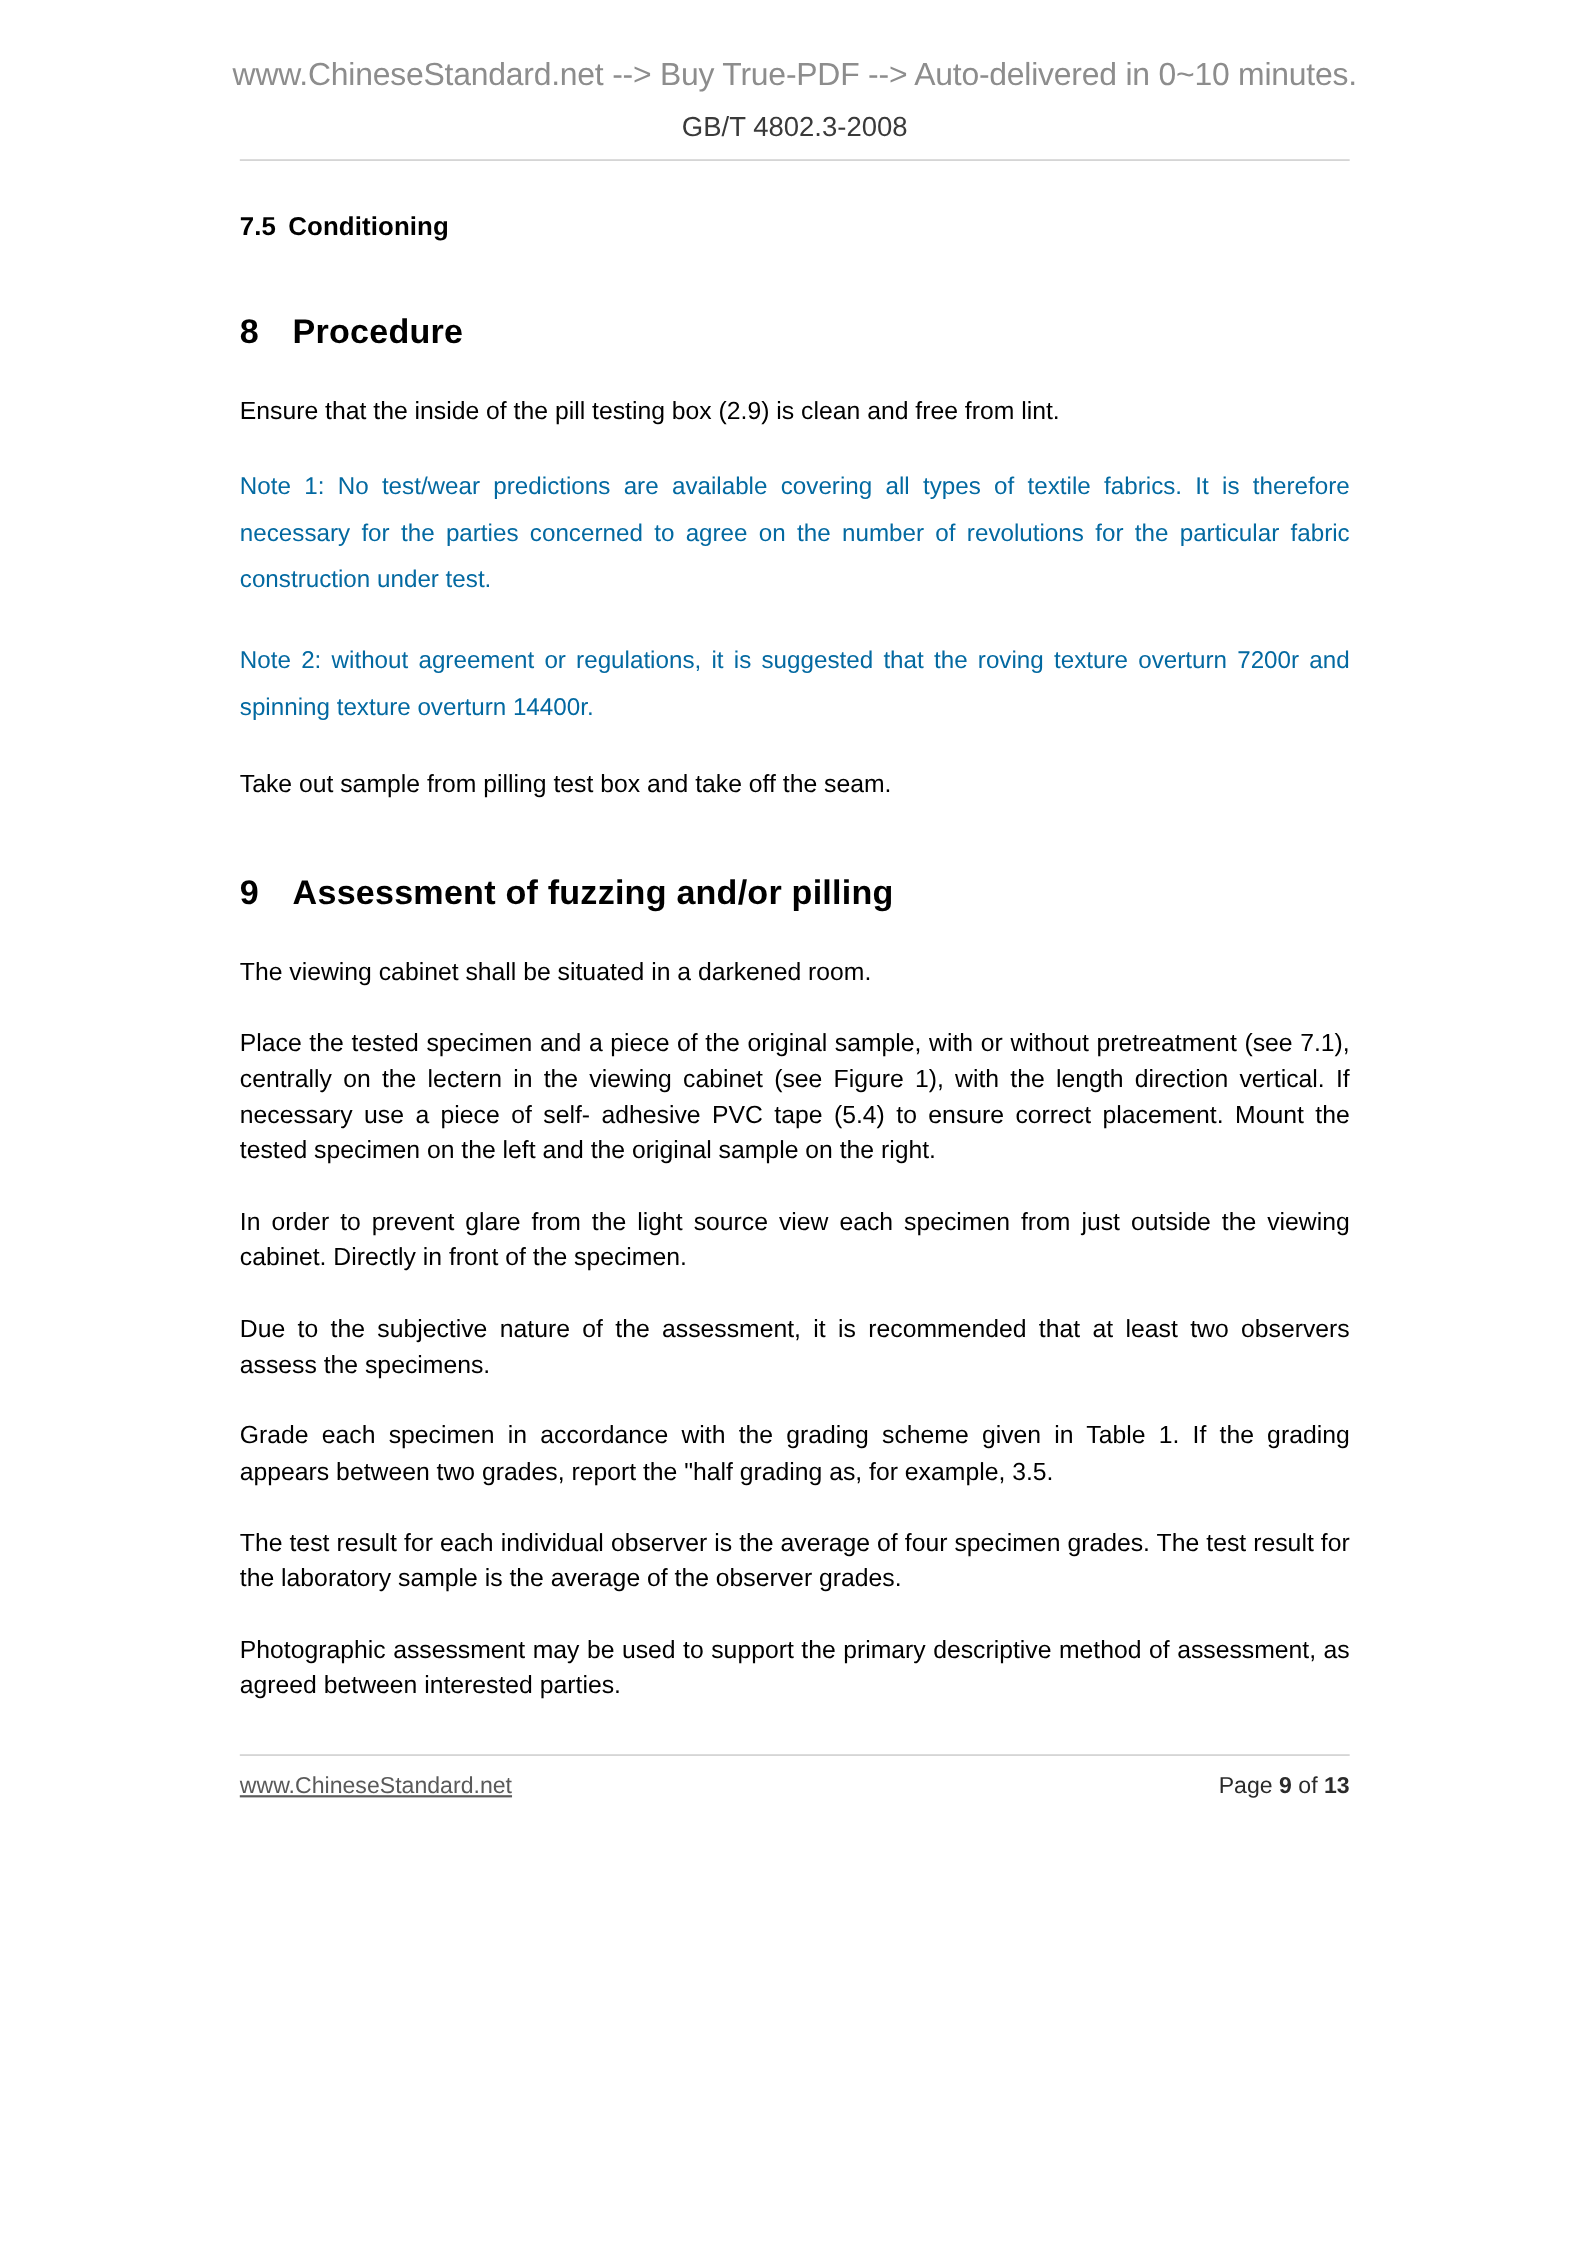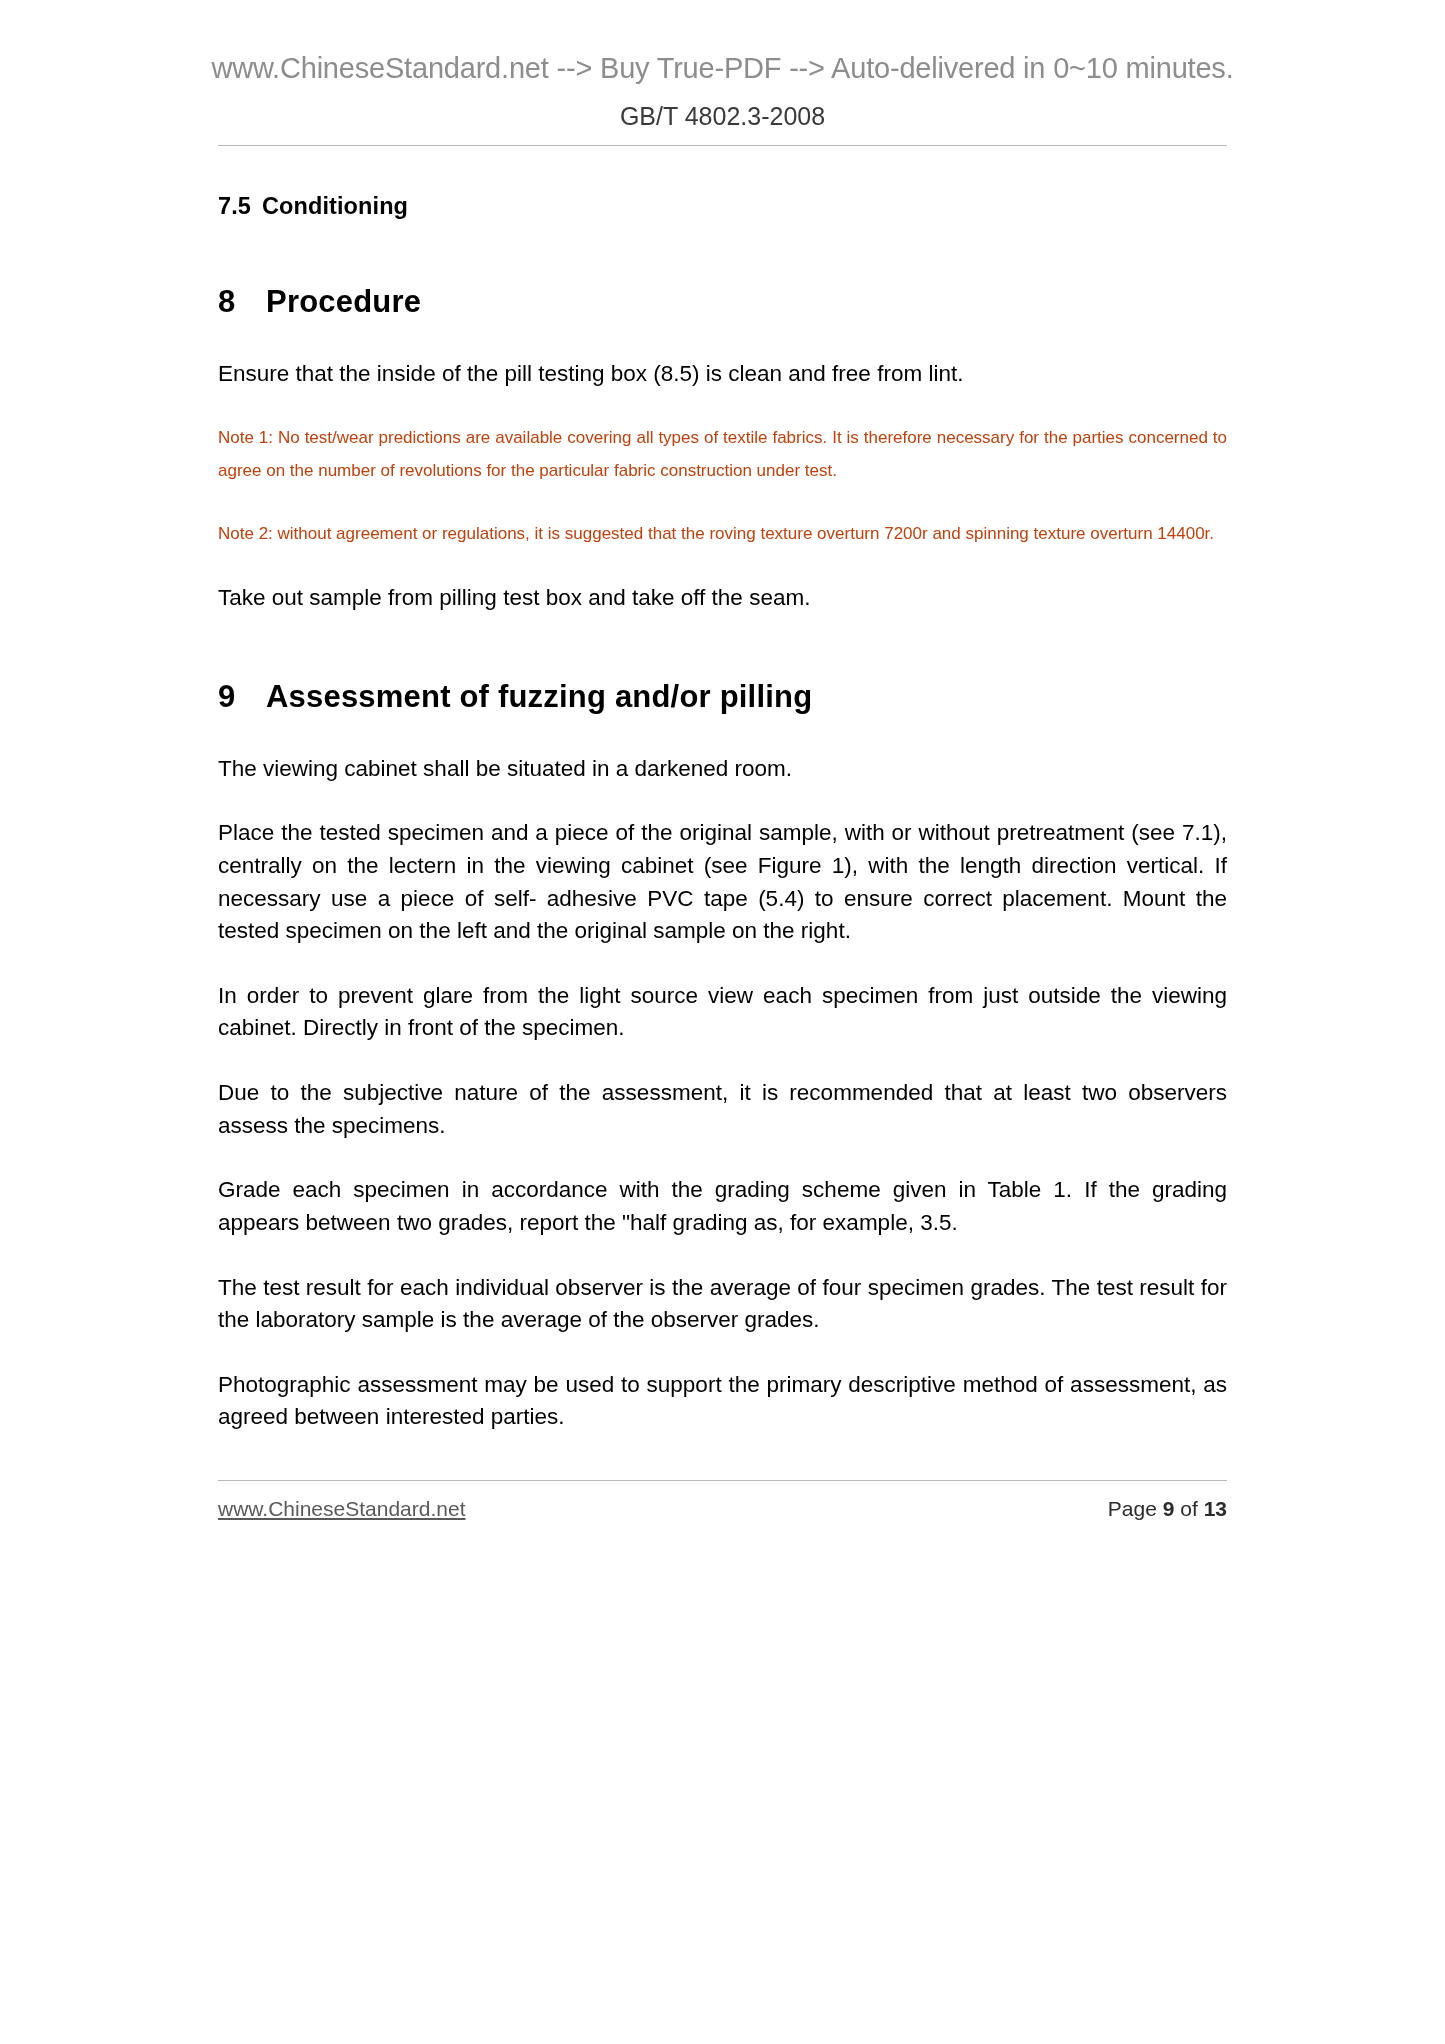--- a/index.html
+++ b/index.html
@@ -68,25 +68,25 @@
     font-size: 22.5px;
     line-height: 1.45;
     margin: 32px 0 0 0;
     text-align: justify;
     text-justify: inter-word;
   }
   p.body.first-after-head {
     margin-top: 38px;
   }
   p.note {
-    font-size: 17px;
+    font-size: 22px;
     line-height: 1.95;
     margin: 30px 0 0 0;
     text-align: justify;
-    color: #c2410c;
+    color: #0369a1;
   }
   .footer-rule {
     border: 0;
     border-top: 1px solid #b9b9b9;
     margin: 46px 218px 0 218px;
   }
   .footer {
     margin: 16px 218px 0 218px;
     display: flex;
     justify-content: space-between;
@@ -119,21 +119,21 @@
 
     <div class="h3">
       <span class="num">7.5</span><span>Conditioning</span>
     </div>
 
 
     <div class="h1">
       <span class="num">8</span><span>Procedure</span>
     </div>
 
-    <p class="body first-after-head">Ensure that the inside of the pill testing box (8.5) is clean and free from lint.</p>
+    <p class="body first-after-head">Ensure that the inside of the pill testing box (2.9) is clean and free from lint.</p>
 
     <p class="note">Note 1: No test/wear predictions are available covering all types of textile fabrics. It is therefore necessary for the parties concerned to agree on the number of revolutions for the particular fabric construction under test.</p>
     <p class="note">Note 2: without agreement or regulations, it is suggested that the roving texture overturn 7200r and spinning texture overturn 14400r.</p>
 
     <p class="body">Take out sample from pilling test box and take off the seam.</p>
 
     <div class="h1">
       <span class="num">9</span><span>Assessment of fuzzing and/or pilling</span>
     </div>
 

